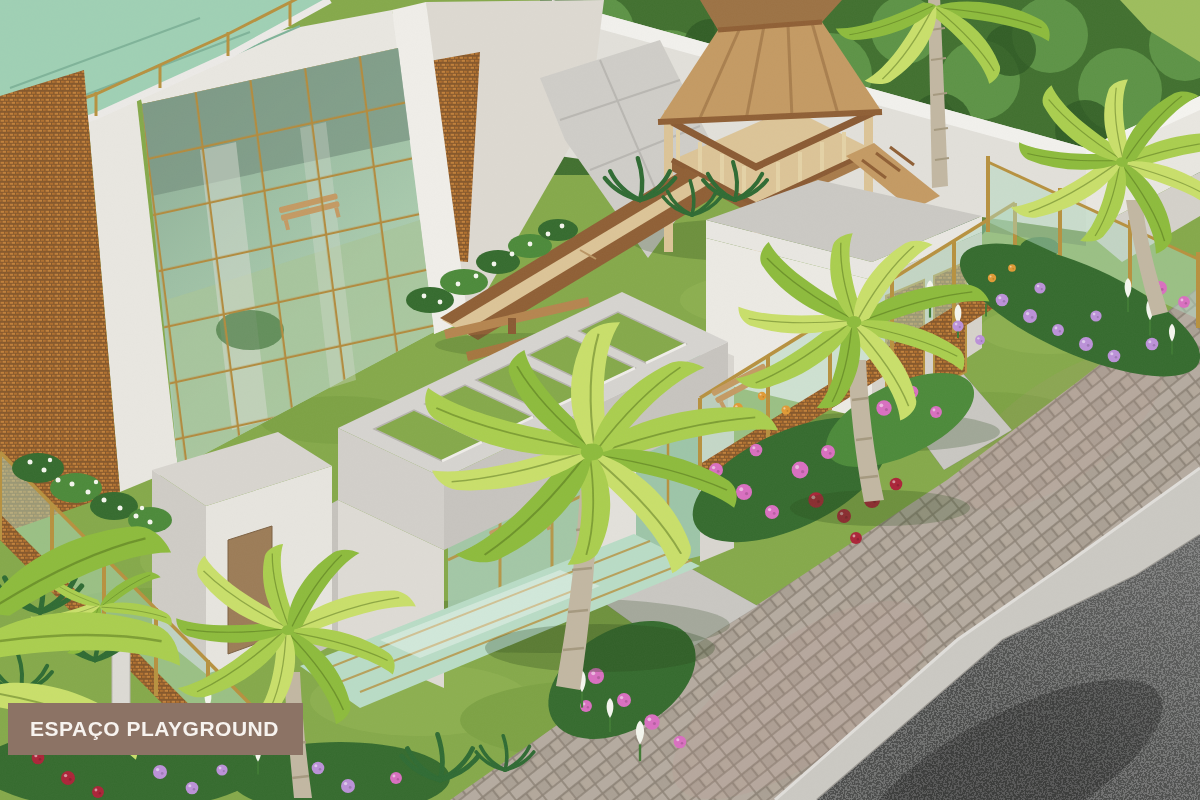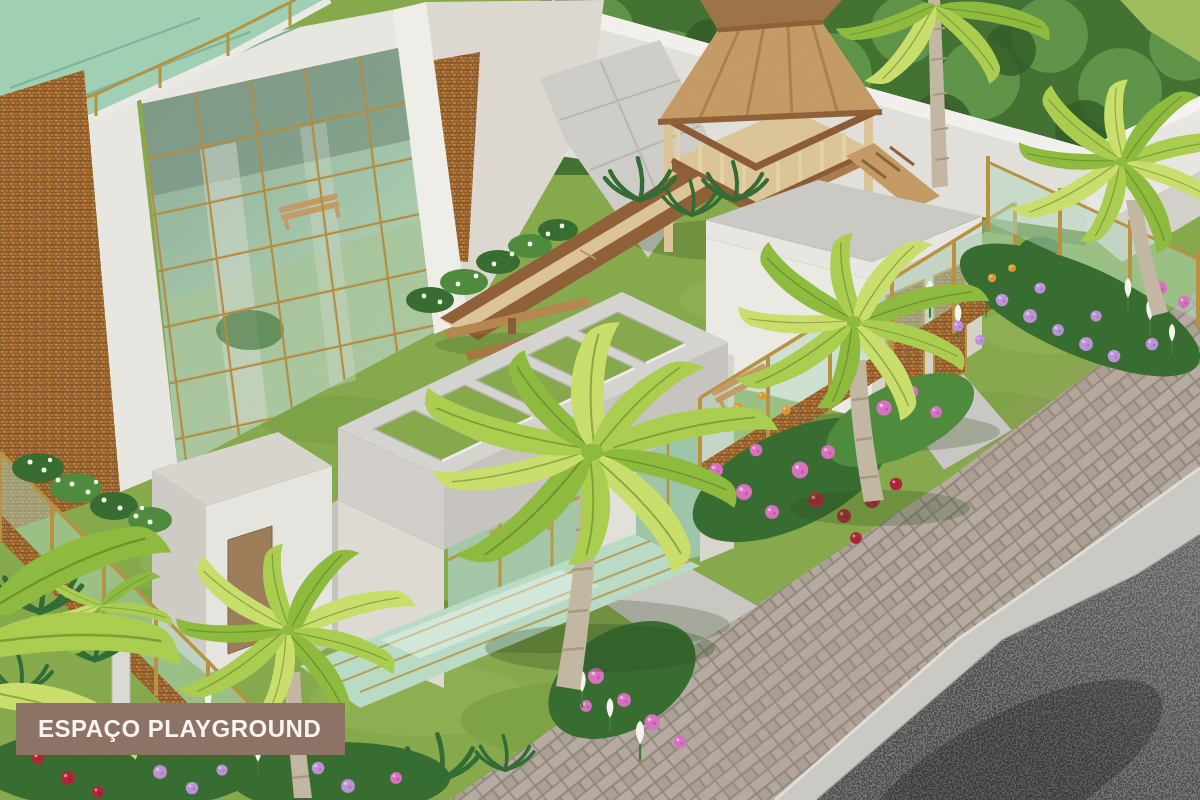--- a/index.html
+++ b/index.html
@@ -11,23 +11,23 @@
   .canopy{fill:var(--canopy)}.canopyL{fill:var(--canopyLight)}
   .conc{fill:var(--concrete)}.concS{fill:var(--concreteShade)}
   .gold{fill:var(--gold)}.goldS{stroke:var(--gold)}
   .woodL{fill:var(--woodLight)}.wood{fill:var(--wood)}.woodD{fill:var(--woodDark)}
   .curb{fill:var(--curb)}.asphalt{fill:var(--asphalt)}
   .palmA{fill:var(--palmA)}.palmB{fill:var(--palmB)}.palmC{fill:var(--palmC)}
   .trunk{fill:var(--trunk)}
   .pink{fill:var(--flowerPink)}.red{fill:var(--flowerRed)}.lilac{fill:var(--flowerLilac)}
   .white{fill:var(--flowerWhite)}.orange{fill:var(--flowerOrange)}
   .fol{fill:var(--foliage)}.folL{fill:var(--foliageLight)}
-  .badge{position:absolute;left:16px;top:703px;height:52px;display:flex;align-items:center;
+  .badge{position:absolute;left:8px;top:703px;height:52px;display:flex;align-items:center;
          padding:0 24px 0 22px;background:var(--badgeBg);color:var(--badgeText);
-         font-weight:bold;font-size:24px;letter-spacing:.5px;white-space:nowrap;}
+         font-weight:bold;font-size:21px;letter-spacing:.5px;white-space:nowrap;}
 </style>
 </head>
 <body>
 
 <div class="stage">
 <svg viewBox="0 0 1200 800" width="1200" height="800">
   <defs>
 
     <pattern id="cobogo" width="9" height="7" patternUnits="userSpaceOnUse">
       <rect width="9" height="7" style="fill:var(--terracottaDark)"></rect>

